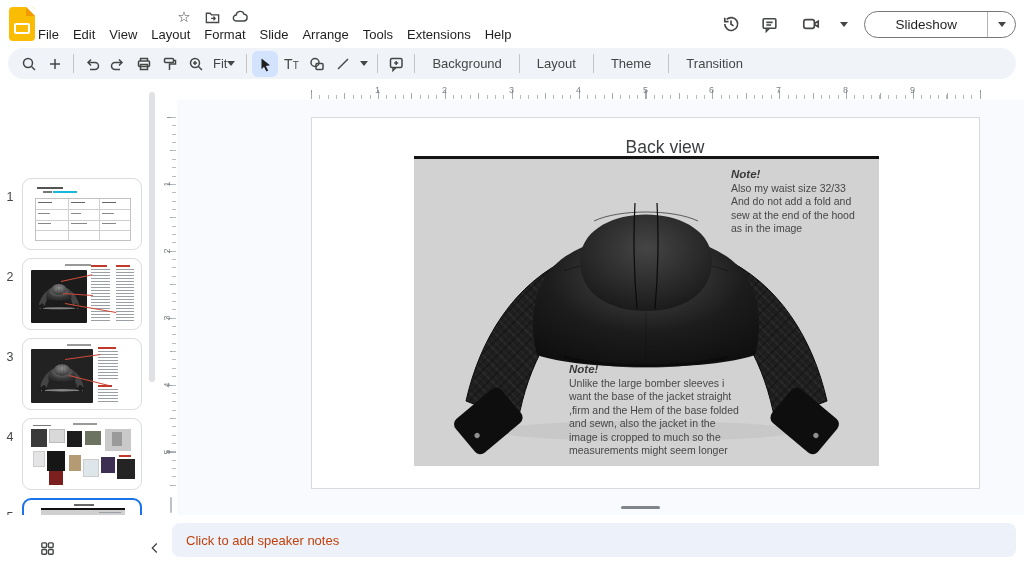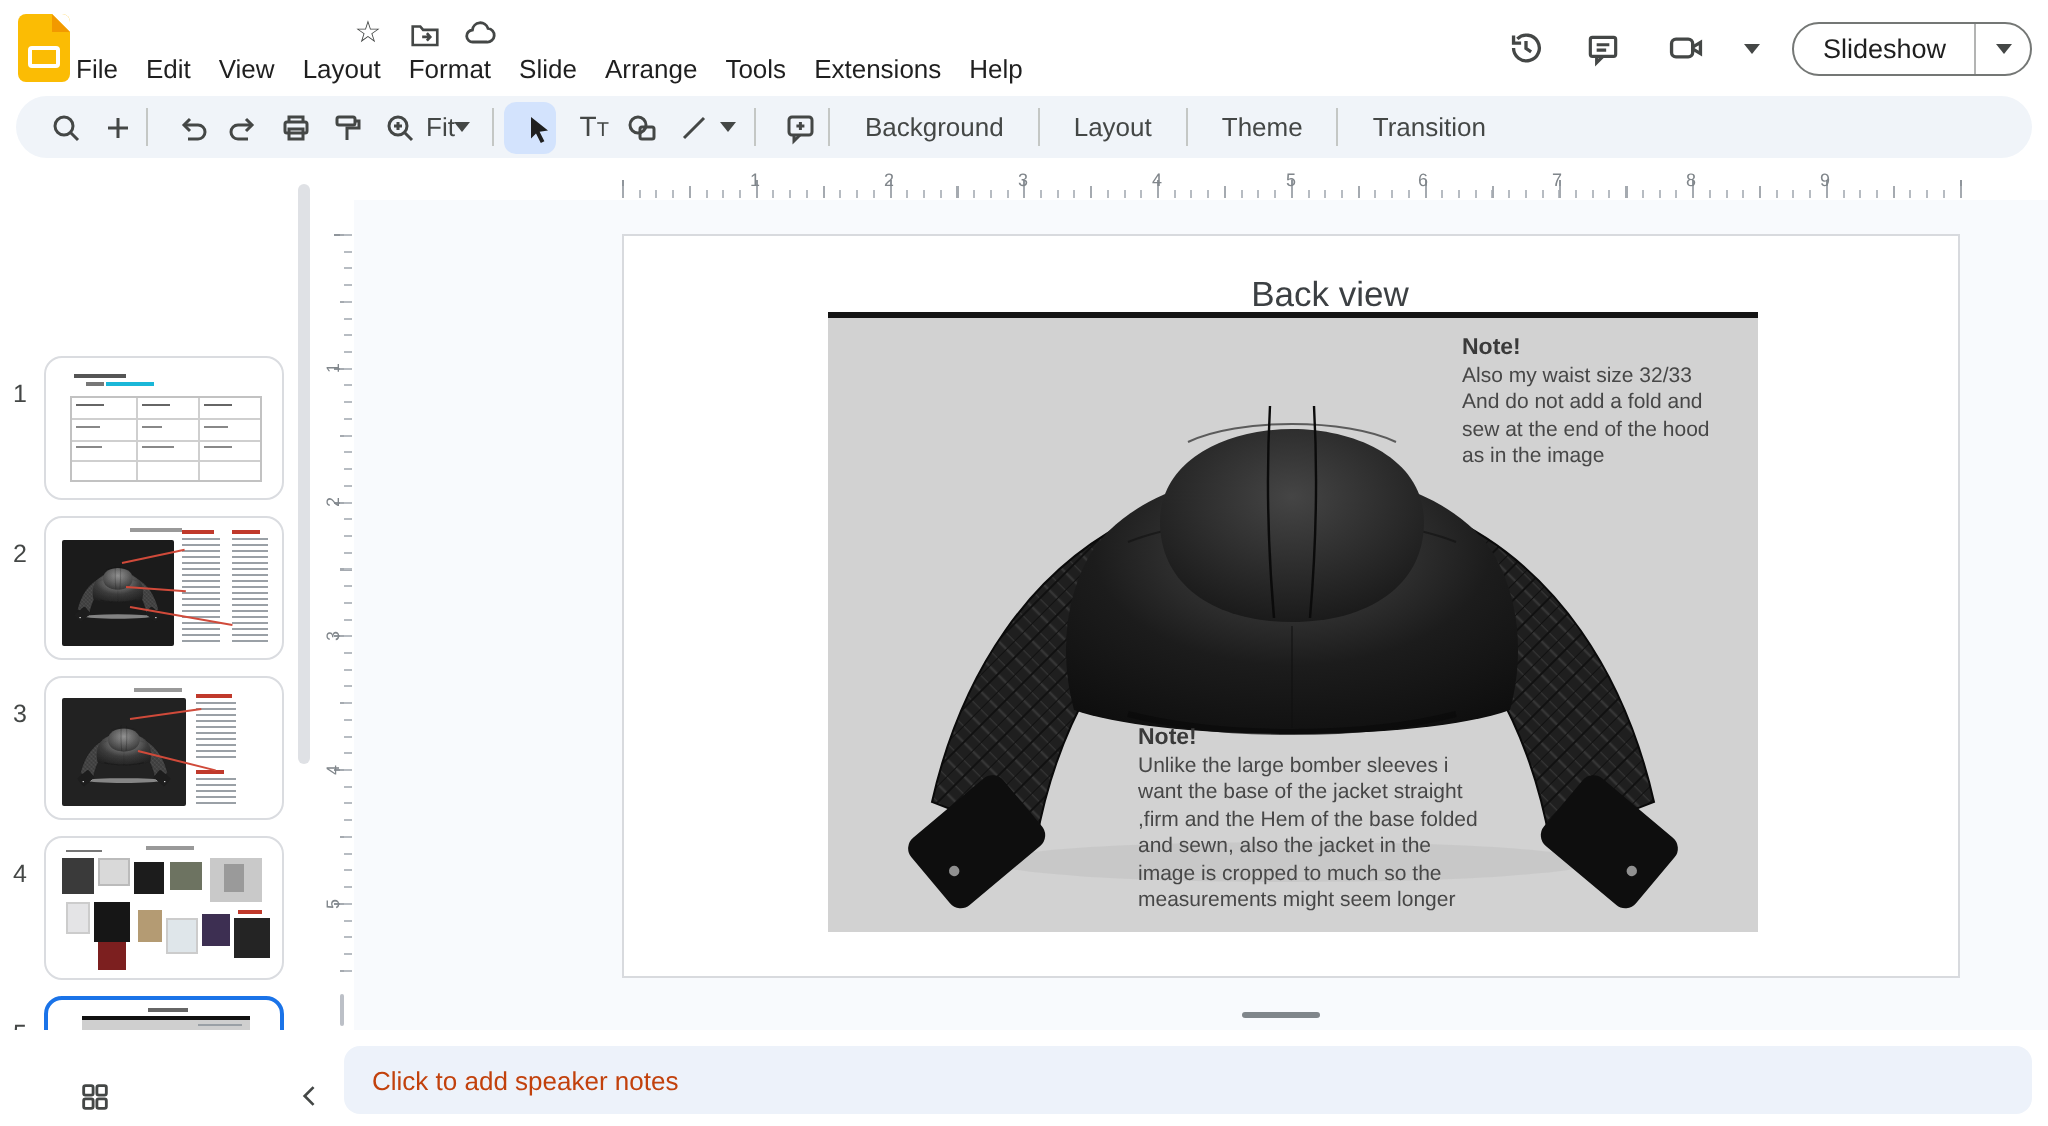--- a/index.html
+++ b/index.html
@@ -21,28 +21,28 @@
   .hicon svg { stroke:#444746; fill:none; stroke-width:1.4; }
   .star-glyph { font-size:15px; color:#444746; line-height:18px; }
   .menubar { position:absolute; left:31px; top:25px; display:flex; }
   .menu-item { font-size:13px; color:#1f1f1f; padding:2px 7px; border-radius:4px; }
   .header-right { position:absolute; right:8px; top:0; height:48px; display:flex; align-items:center; gap:12px; }
   .hr-btn { width:26px; height:26px; display:flex; align-items:center; justify-content:center; border-radius:50%; }
   .caret { width:0; height:0; border-left:4px solid transparent; border-right:4px solid transparent;
            border-top:5px solid #444746; display:inline-block; }
   .slideshow-btn { height:27px; border:1px solid #747775; border-radius:14px; background:#fff;
                    display:flex; align-items:center; overflow:hidden; margin-left:4px; }
-  .slideshow-label { padding:0 14px; font-size:13.5px; color:#1f1f1f; }
+  .slideshow-label { padding:0 30px; font-size:13.5px; color:#1f1f1f; }
   .slideshow-sep { width:1px; height:27px; background:#747775; opacity:.55; }
   .slideshow-caret { width:27px; display:flex; align-items:center; justify-content:center; }
 
   
   .toolbar { position:absolute; left:8px; top:48px; width:1008px; height:31px; background:#f0f4f9;
              border-radius:16px; display:flex; align-items:center; padding:0 8px; }
-  .tb-icon { width:26px; height:26px; display:flex; align-items:center; justify-content:flex-end;
+  .tb-icon { width:26px; height:26px; display:flex; align-items:center; justify-content:center;
              border-radius:6px; flex:none; }
   .tb-icon svg { stroke:#444746; fill:none; stroke-width:1.5; }
   .tb-sep { width:1px; height:19px; background:#c4c7c5; margin:0 5px; flex:none; }
   .tb-selected { background:#d3e3fd; }
   .fit-box { display:flex; align-items:center; gap:0; padding:0 6px 0 4px; }
   .fit-label { font-size:13px; color:#444746; }
   .tb-text-btn { font-size:13px; color:#444746; padding:0 12px; flex:none; }
   .tt-wrap { font-weight:500; color:#444746; letter-spacing:0; }
   .tt-big { font-size:14px; } .tt-small { font-size:10px; }
 
@@ -81,21 +81,21 @@
 
   .canvas { position:absolute; left:177px; top:100px; width:847px; height:415px; background:#f8fafd; }
   .page { position:absolute; left:134px; top:17px; width:669px; height:372px; background:#fff;
           border:1px solid #d8dade; }
   .page-title { position:absolute; left:53px; top:19px; width:600px; text-align:center;
                 font-size:17.5px; color:#3c4043; }
   .img-block { position:absolute; left:102px; top:38px; width:465px; height:310px; background:#d2d2d2; }
   .img-topline { position:absolute; left:0; top:0; width:100%; height:3px; background:#141414; }
   .jacket-svg { position:absolute; left:0; top:3px; width:465px; height:307px; }
   .note { position:absolute; color:#474747; font-size:10.5px; line-height:13.5px; }
-  .note-head { font-weight:bold; font-size:11.5px; color:#3a3a3a; }
+  .note-head { font-weight:bold; font-size:11.5px; color:#3a3a3a;font-style:italic; }
   .note-top { left:317px; top:12px; width:145px; }
   .note-bottom { left:155px; top:207px; width:185px; }
 
   
   .notes-handle { position:absolute; left:621px; top:506px; width:39px; height:3px; background:#80868b; border-radius:2px; }
   .notes-grip { position:absolute; left:170px; top:497px; width:2px; height:16px; background:#bcc0c7; border-radius:1px; }
   .notes-panel { position:absolute; left:172px; top:523px; width:844px; height:34px; background:#edf2fa;
                  border-radius:8px; display:flex; align-items:center; padding-left:14px; }
   .notes-placeholder { font-size:13px; color:#c2410c; }
 </style>

